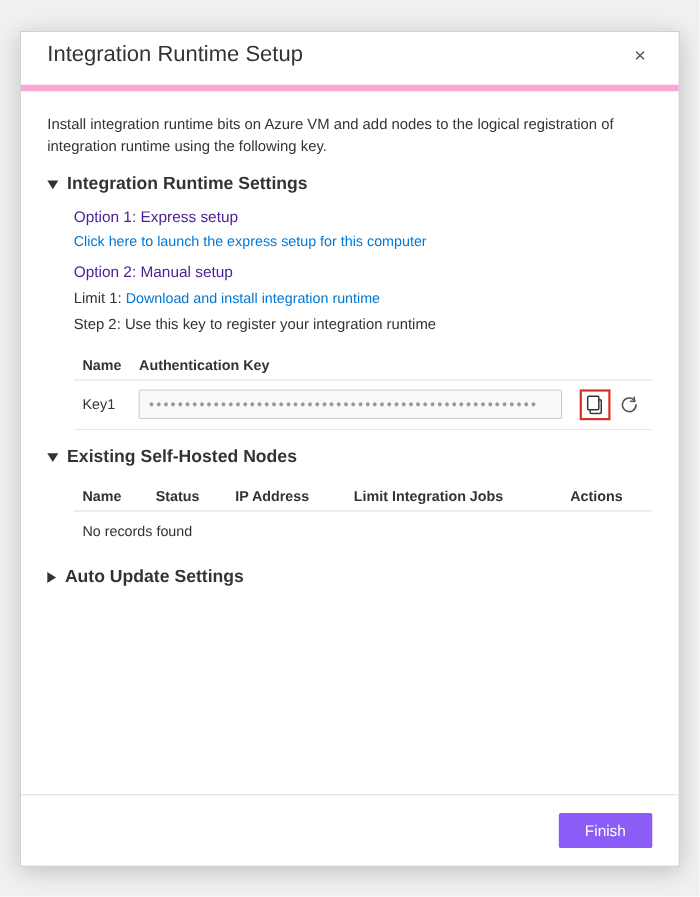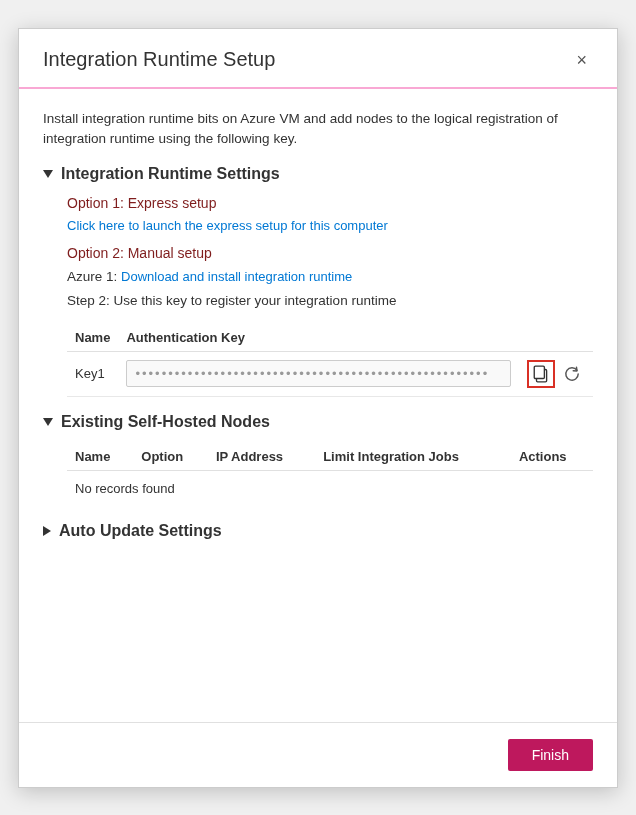--- a/index.html
+++ b/index.html
@@ -20,22 +20,22 @@
       border: 1px solid #ccc;
       box-shadow: 0 4px 20px rgba(0,0,0,0.2);
       display: flex;
       flex-direction: column;
       position: relative;
     }
     .modal-header {
       display: flex;
       justify-content: space-between;
       align-items: center;
-      padding: 18px 24px 14px 24px;
-      border-bottom: 2px solid #f9a8d4;
+      padding: 8px 24px 14px 24px;
+      border-bottom: 6px solid #f9a8d4;
     }
     .modal-title {
       font-size: 20px;
       font-weight: 400;
       color: #333;
     }
     .close-btn {
       background: none;
       border: none;
       cursor: pointer;
@@ -68,21 +68,21 @@
     }
     .section-header-title {
       font-size: 16px;
       font-weight: 700;
       color: #333;
     }
     .option-label {
       font-size: 14px;
       font-weight: 400;
       margin-bottom: 6px;
-      color: #7f1d1d;
+      color: #4c1d95;
     }
     .link {
       color: #0078d4;
       text-decoration: none;
       font-size: 13px;
       cursor: pointer;
     }
     .step-text {
       font-size: 13.5px;
       color: #333;
@@ -187,21 +187,21 @@
       border-right: 5px solid transparent;
       border-top: 8px solid #333;
     }
     .modal-footer {
       padding: 16px 24px;
       display: flex;
       justify-content: flex-end;
       border-top: 1px solid #e0e0e0;
     }
     .finish-btn {
-      background: #be185d;
+      background: #8b5cf6;
       color: #fff;
       border: none;
       padding: 8px 24px;
       font-size: 14px;
       cursor: pointer;
       border-radius: 2px;
       text-align: center;
     }
     .copy-icon-svg, .refresh-icon-svg {
       width: 18px;
@@ -236,21 +236,21 @@
       <div class="section-content">
 
         <div class="option-block">
           <div class="option-label">Option 1: Express setup</div>
           <a class="link">Click here to launch the express setup for this computer</a>
         </div>
 
         <div class="option-block">
           <div class="option-label">Option 2: Manual setup</div>
           <div class="step-text">
-            <span>Azure 1: </span><a class="link">Download and install integration runtime</a>
+            <span>Limit 1: </span><a class="link">Download and install integration runtime</a>
           </div>
           <div class="step-text">Step 2: Use this key to register your integration runtime</div>
         </div>
 
         <table class="keys-table">
           <thead>
             <tr>
               <th>Name</th>
               <th>Authentication Key</th>
               <th style="width:70px;"></th>
@@ -287,21 +287,21 @@
     <div class="section">
       <div class="section-header">
         <span class="triangle-down"></span>
         <span class="section-header-title">Existing Self-Hosted Nodes</span>
       </div>
       <div class="section-content">
         <table class="nodes-table">
           <thead>
             <tr>
               <th>Name</th>
-              <th>Option</th>
+              <th>Status</th>
               <th>IP Address</th>
               <th>Limit Integration Jobs</th>
               <th>Actions</th>
             </tr>
           </thead>
           <tbody>
             <tr>
               <td colspan="5" class="no-records">No records found</td>
             </tr>
           </tbody>

